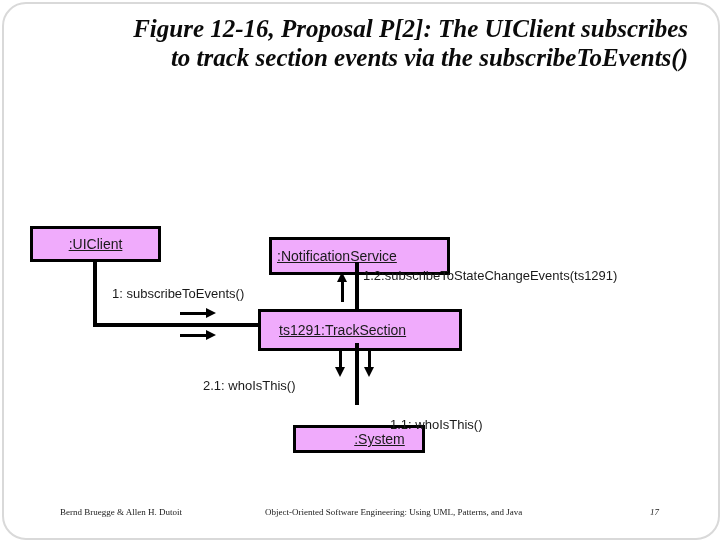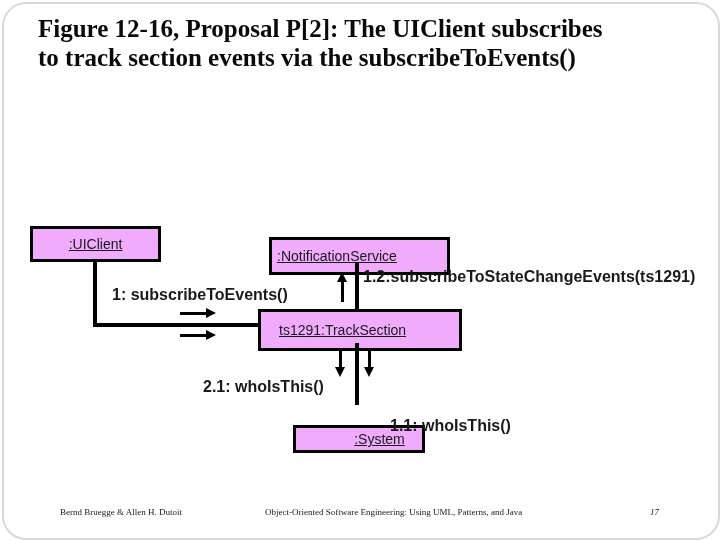--- a/index.html
+++ b/index.html
@@ -6,31 +6,31 @@
   #slide{
     position:relative;width:720px;height:540px;background:#ffffff;
     font-family:"Liberation Sans",sans-serif;color:#000;overflow:hidden;
   }
   #slide-border{
     position:absolute;left:2px;top:2px;width:714px;height:534px;
     border:2px solid #d9d9d9;border-radius:24px;pointer-events:none;
   }
   .title{
     position:absolute;left:38px;top:14px;width:650px;
-    font-family:"Liberation Serif",serif;font-weight:bold;
-    font-size:25px;line-height:29px;color:#0a0a0a;
+    font-family:"Liberation Serif",serif;font-weight:bold;font-style:italic;
+    font-size:25px;line-height:29px;color:#0a0a0a;text-align:right;
   }
   .obj-box{
     position:absolute;background:#f0abfc;border:3px solid #000;box-sizing:border-box;
     font-size:14px;color:#1a1a1a;display:flex;align-items:center;
   }
   .obj-label{text-decoration:underline;white-space:nowrap;}
   .center{justify-content:center;}
   .line{position:absolute;background:#000;}
-  .msg-label{position:absolute;font-size:16px;color:#1a1a1a;white-space:nowrap;font-weight:bold;}
+  .msg-label{position:absolute;font-size:13px;color:#1a1a1a;white-space:nowrap;}
   
   .arrow{position:absolute;}
   .arrow .shaft{position:absolute;background:#000;}
   .arrow .head{position:absolute;width:0;height:0;}
   .arrow-right .shaft{left:0;top:4px;width:26px;height:3px;}
   .arrow-right .head{left:26px;top:0;border-left:10px solid #000;border-top:5.5px solid transparent;border-bottom:5.5px solid transparent;}
   .arrow-up .shaft{left:4px;top:9px;width:3px;height:21px;}
   .arrow-up .head{left:0;top:0;border-bottom:10px solid #000;border-left:5.5px solid transparent;border-right:5.5px solid transparent;}
   .arrow-down .shaft{left:4px;top:0;width:3px;height:17px;}
   .arrow-down .head{left:0;top:16px;border-top:10px solid #000;border-left:5.5px solid transparent;border-right:5.5px solid transparent;}

